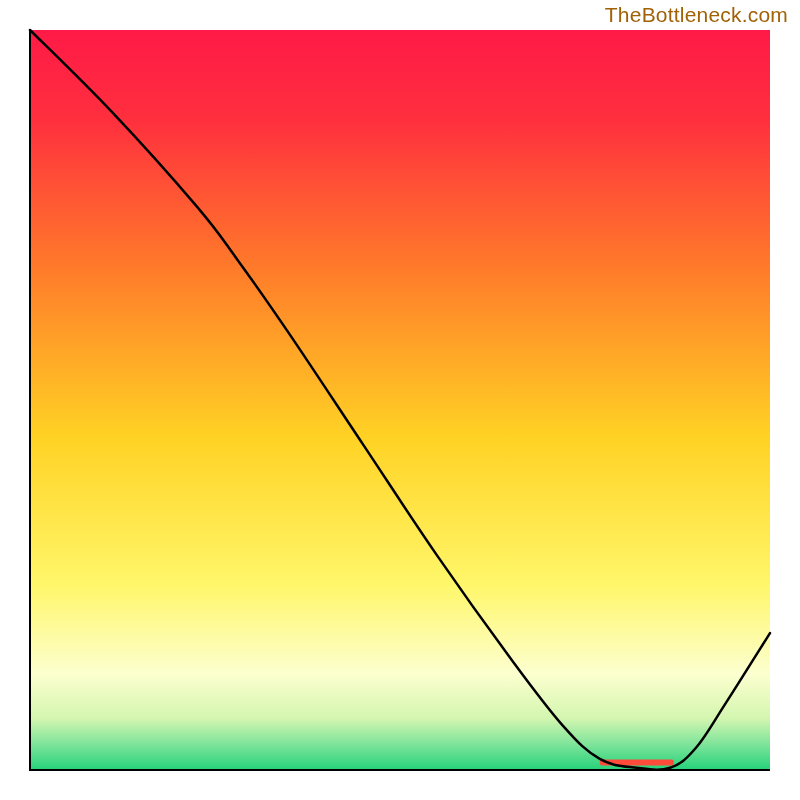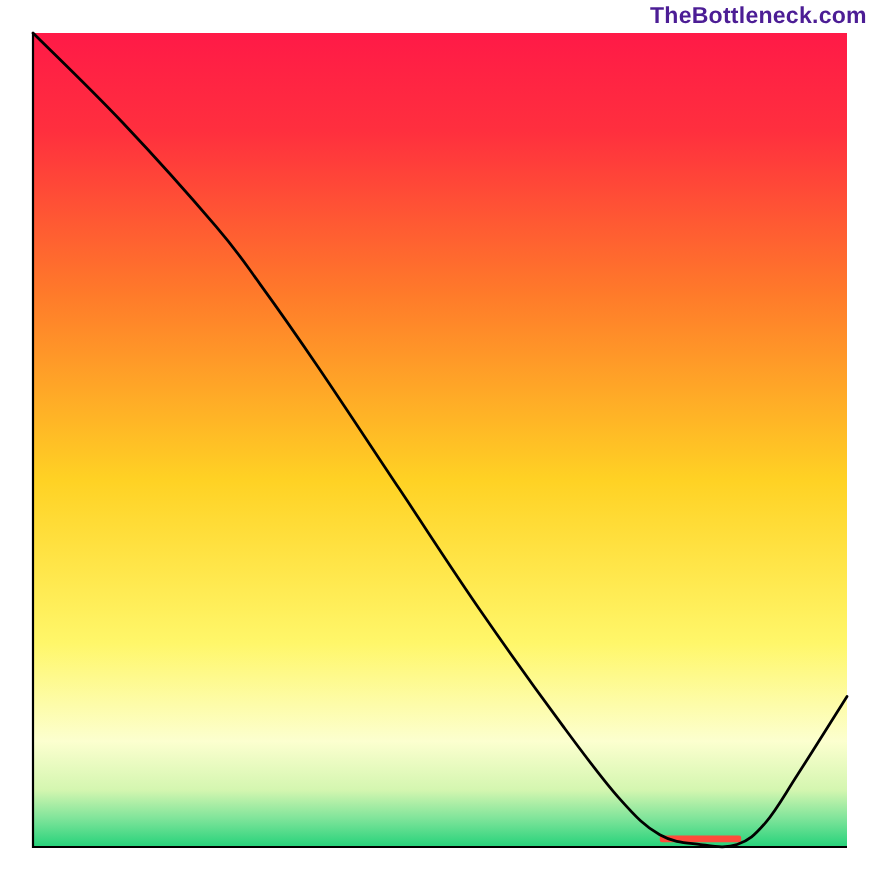--- a/index.html
+++ b/index.html
@@ -13,23 +13,23 @@
   }
   .wrap {
     position: relative;
     width: 800px;
     height: 800px;
   }
   .watermark {
     position: absolute;
     top: 3px;
     right: 12px;
-    color: #4c1d95;
+    color: #a16207;
     font-size: 21px;
-    font-weight: 700;
+    font-weight: 400;
     letter-spacing: 0.2px;
   }
   svg {
     position: absolute;
     top: 0;
     left: 0;
   }
 </style>
 </head>
 <body>

